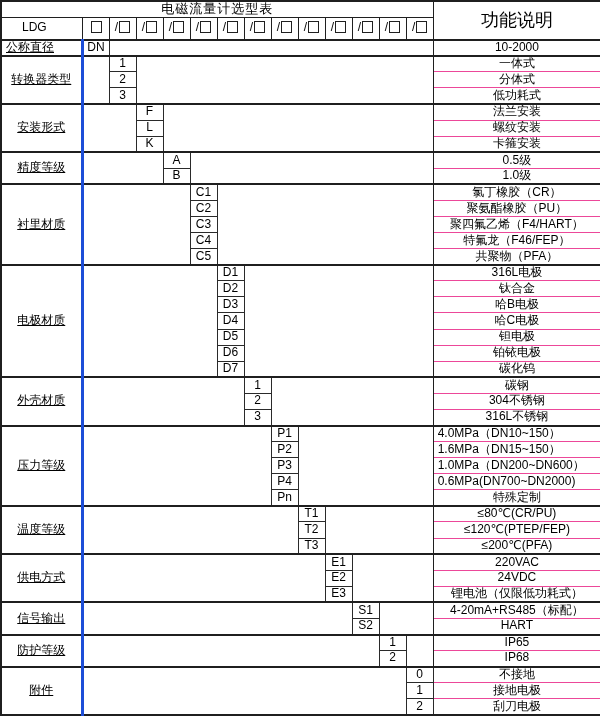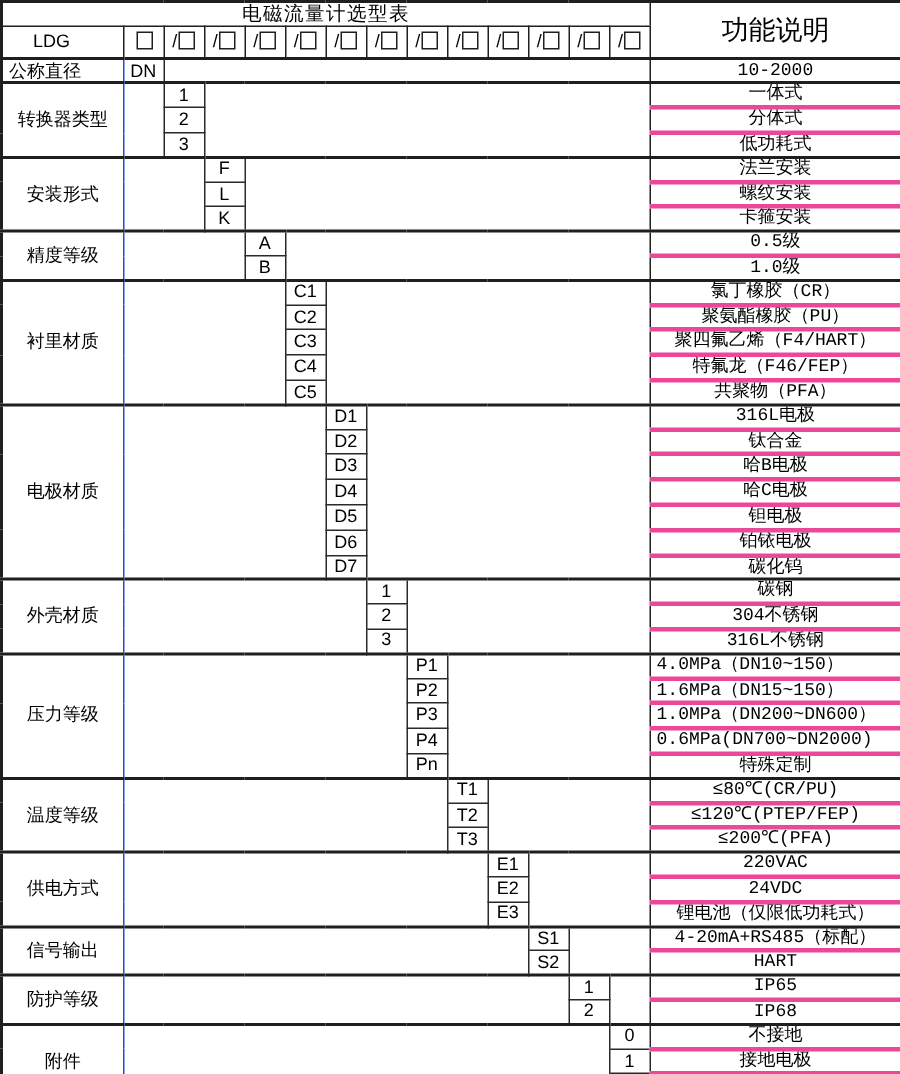--- a/index.html
+++ b/index.html
@@ -16,24 +16,24 @@
   .r-title{height:15px;}
   .title-cell{font-size:13px;border-bottom:1px solid #1f1f1f;letter-spacing:1px;}
   .func-cell{font-size:18px;border-left:1px solid #1f1f1f;border-bottom:1px solid #1f1f1f;}
   .r-ldg{height:22px;}
   .ldg-cell{text-align:left;padding-left:20px;border-right:1px solid #1f1f1f;}
   .slot-cell{border:1px solid #1f1f1f;font-size:12px;}
   .box-glyph{display:inline-block;width:11px;height:12px;border:1px solid #1f1f1f;
              vertical-align:-2px;margin-left:1px;box-sizing:border-box;background:#fff;}
   .data-row{height:16px;}
   .gstart td{border-top:2px solid #1f1f1f;}
-  .label-cell{border-right:1px solid #1d4ed8;}
+  .label-cell{border-right:3px solid #1d4ed8;text-decoration:underline;}
   .code-cell{border:1px solid #2a2a2a;margin-top:14px;}
-  .desc-cell{border-left:1px solid #1f1f1f;font-family:Liberation Mono, monospace;}
-  .data-row:not(.gstart) .desc-cell{border-top:3px solid #ec4899;}
+  .desc-cell{border-left:1px solid #1f1f1f;}
+  .data-row:not(.gstart) .desc-cell{border-top:1px solid #ec4899;}
   .fr{border-left:1px solid #2a2a2a;border-right:1px solid #1f1f1f;}
   .fl{border-left:1px solid #1f1f1f;border-right:1px solid #2a2a2a;}
   .ta-left{text-align:left;padding-left:4px;}
 </style>
 </head>
 <body>
 
 <div class="page">
   <table class="sel">
     <colgroup>

